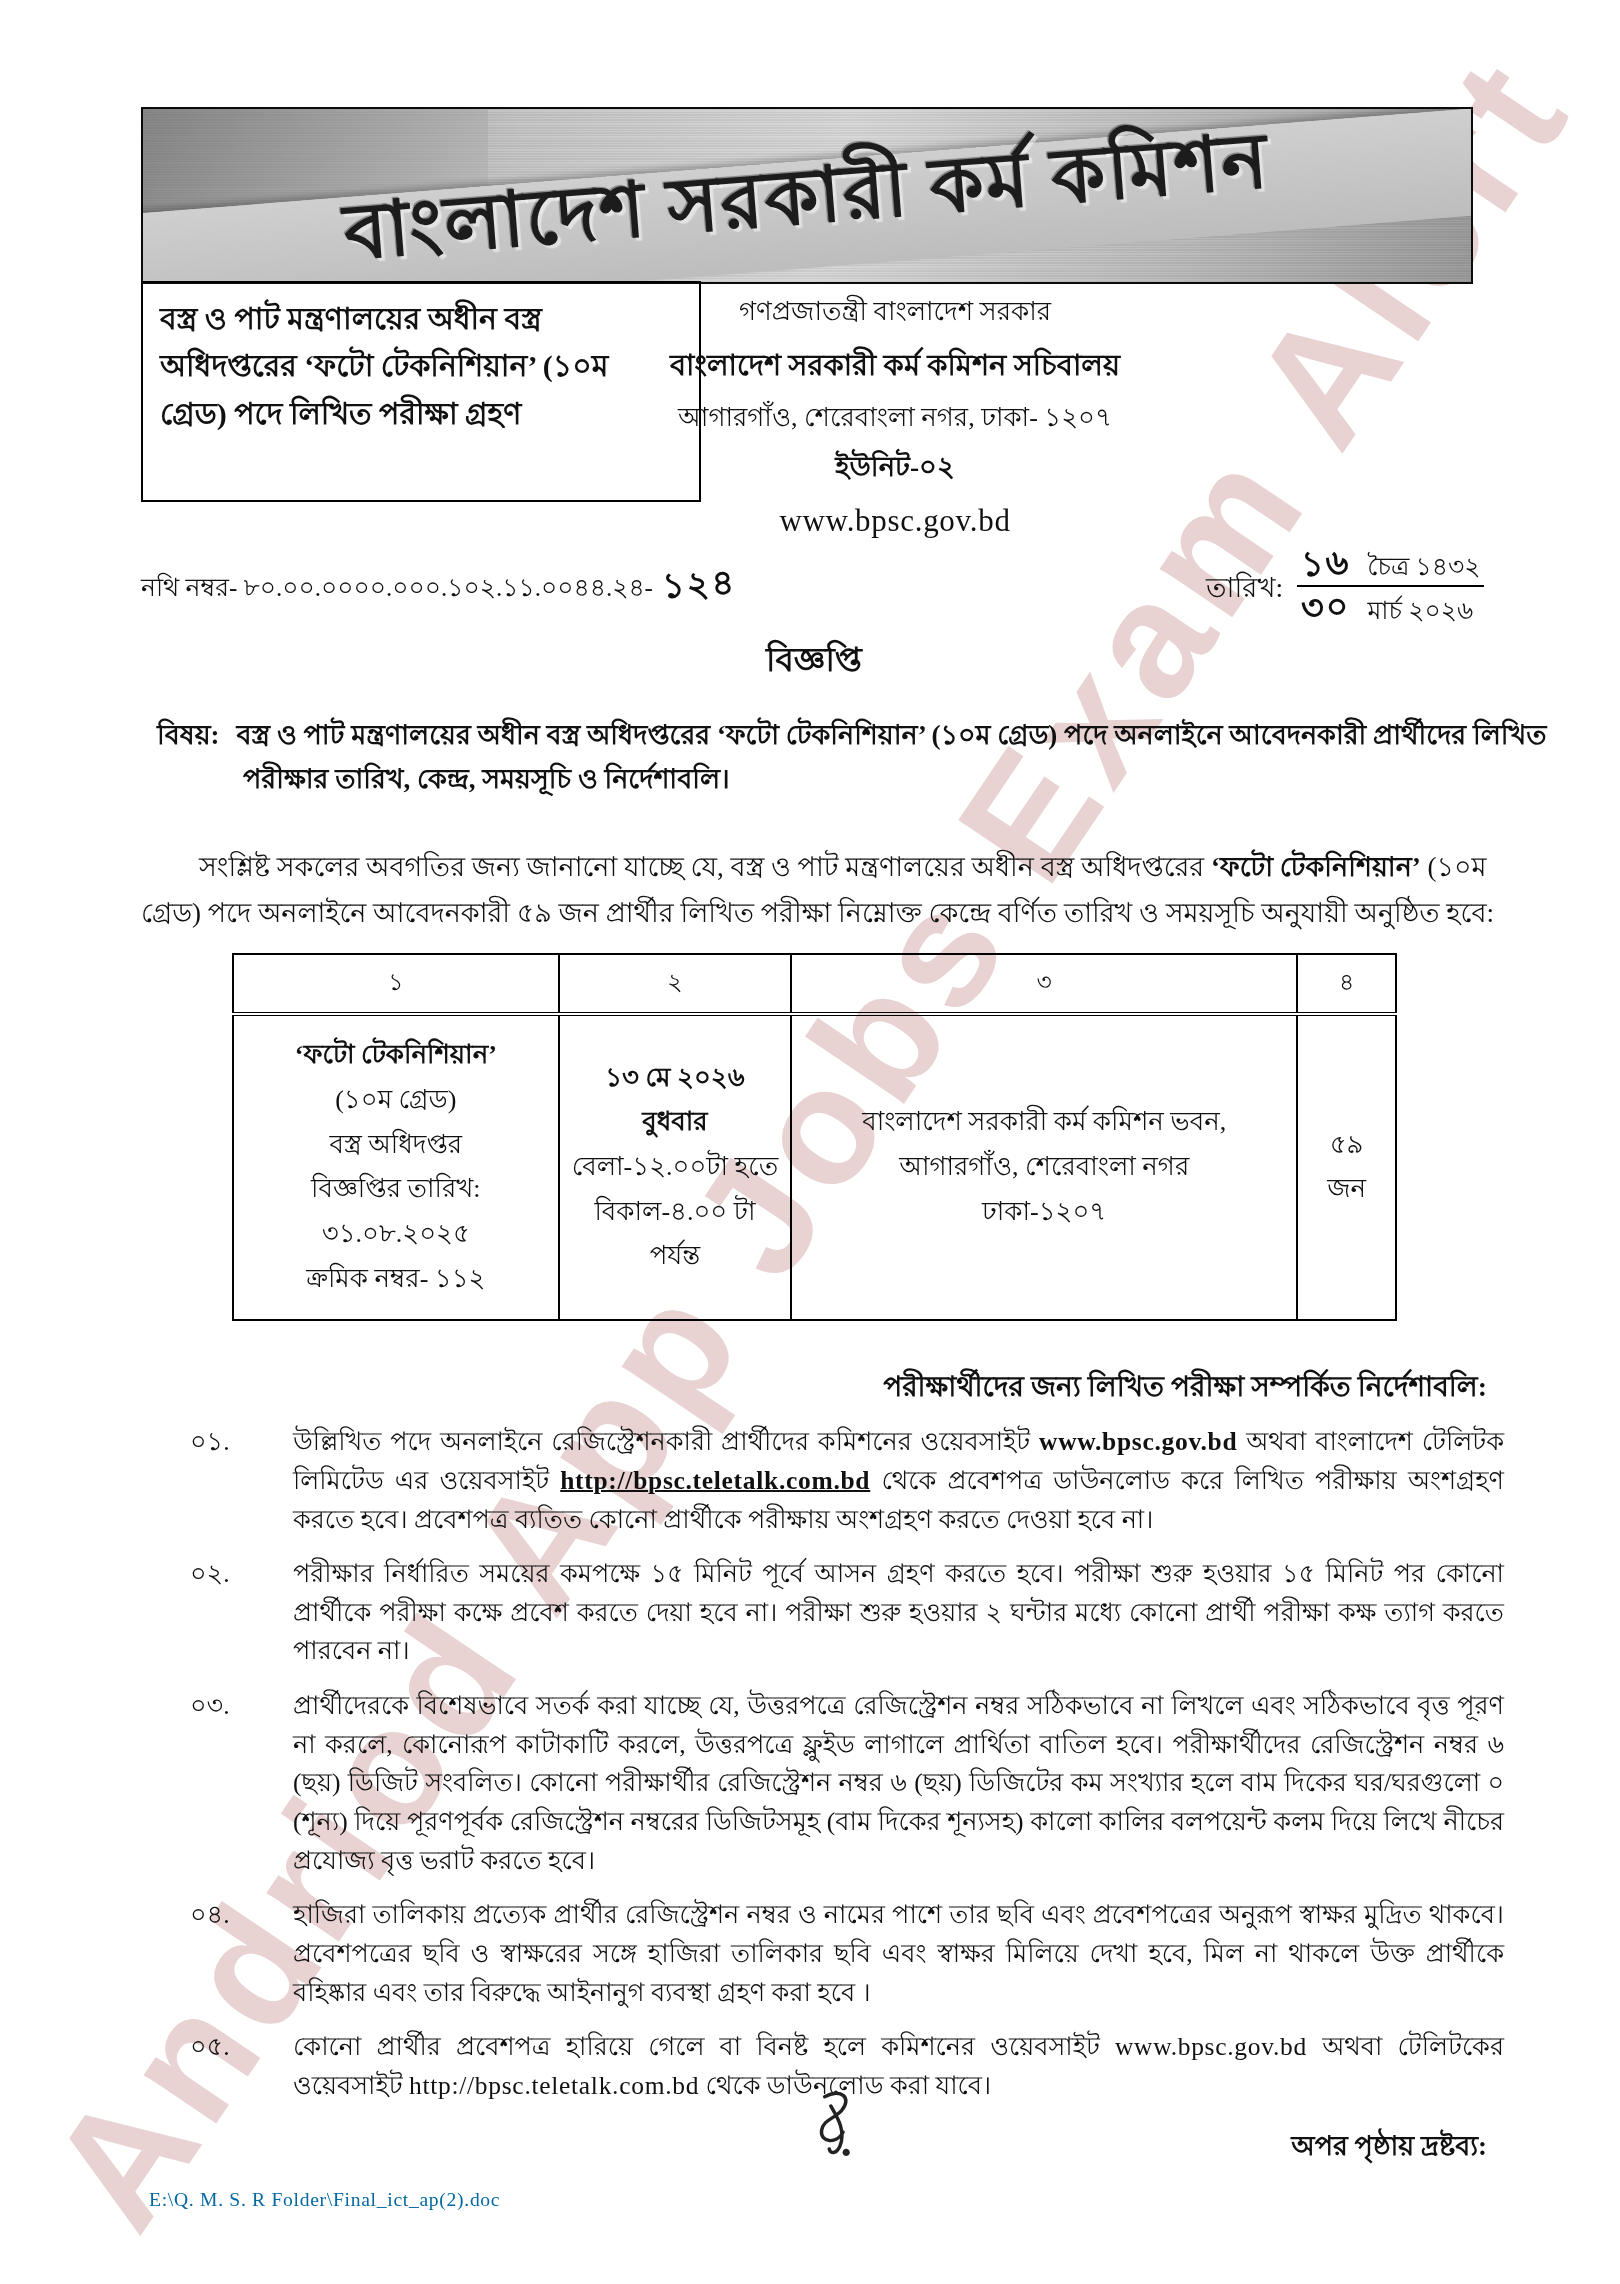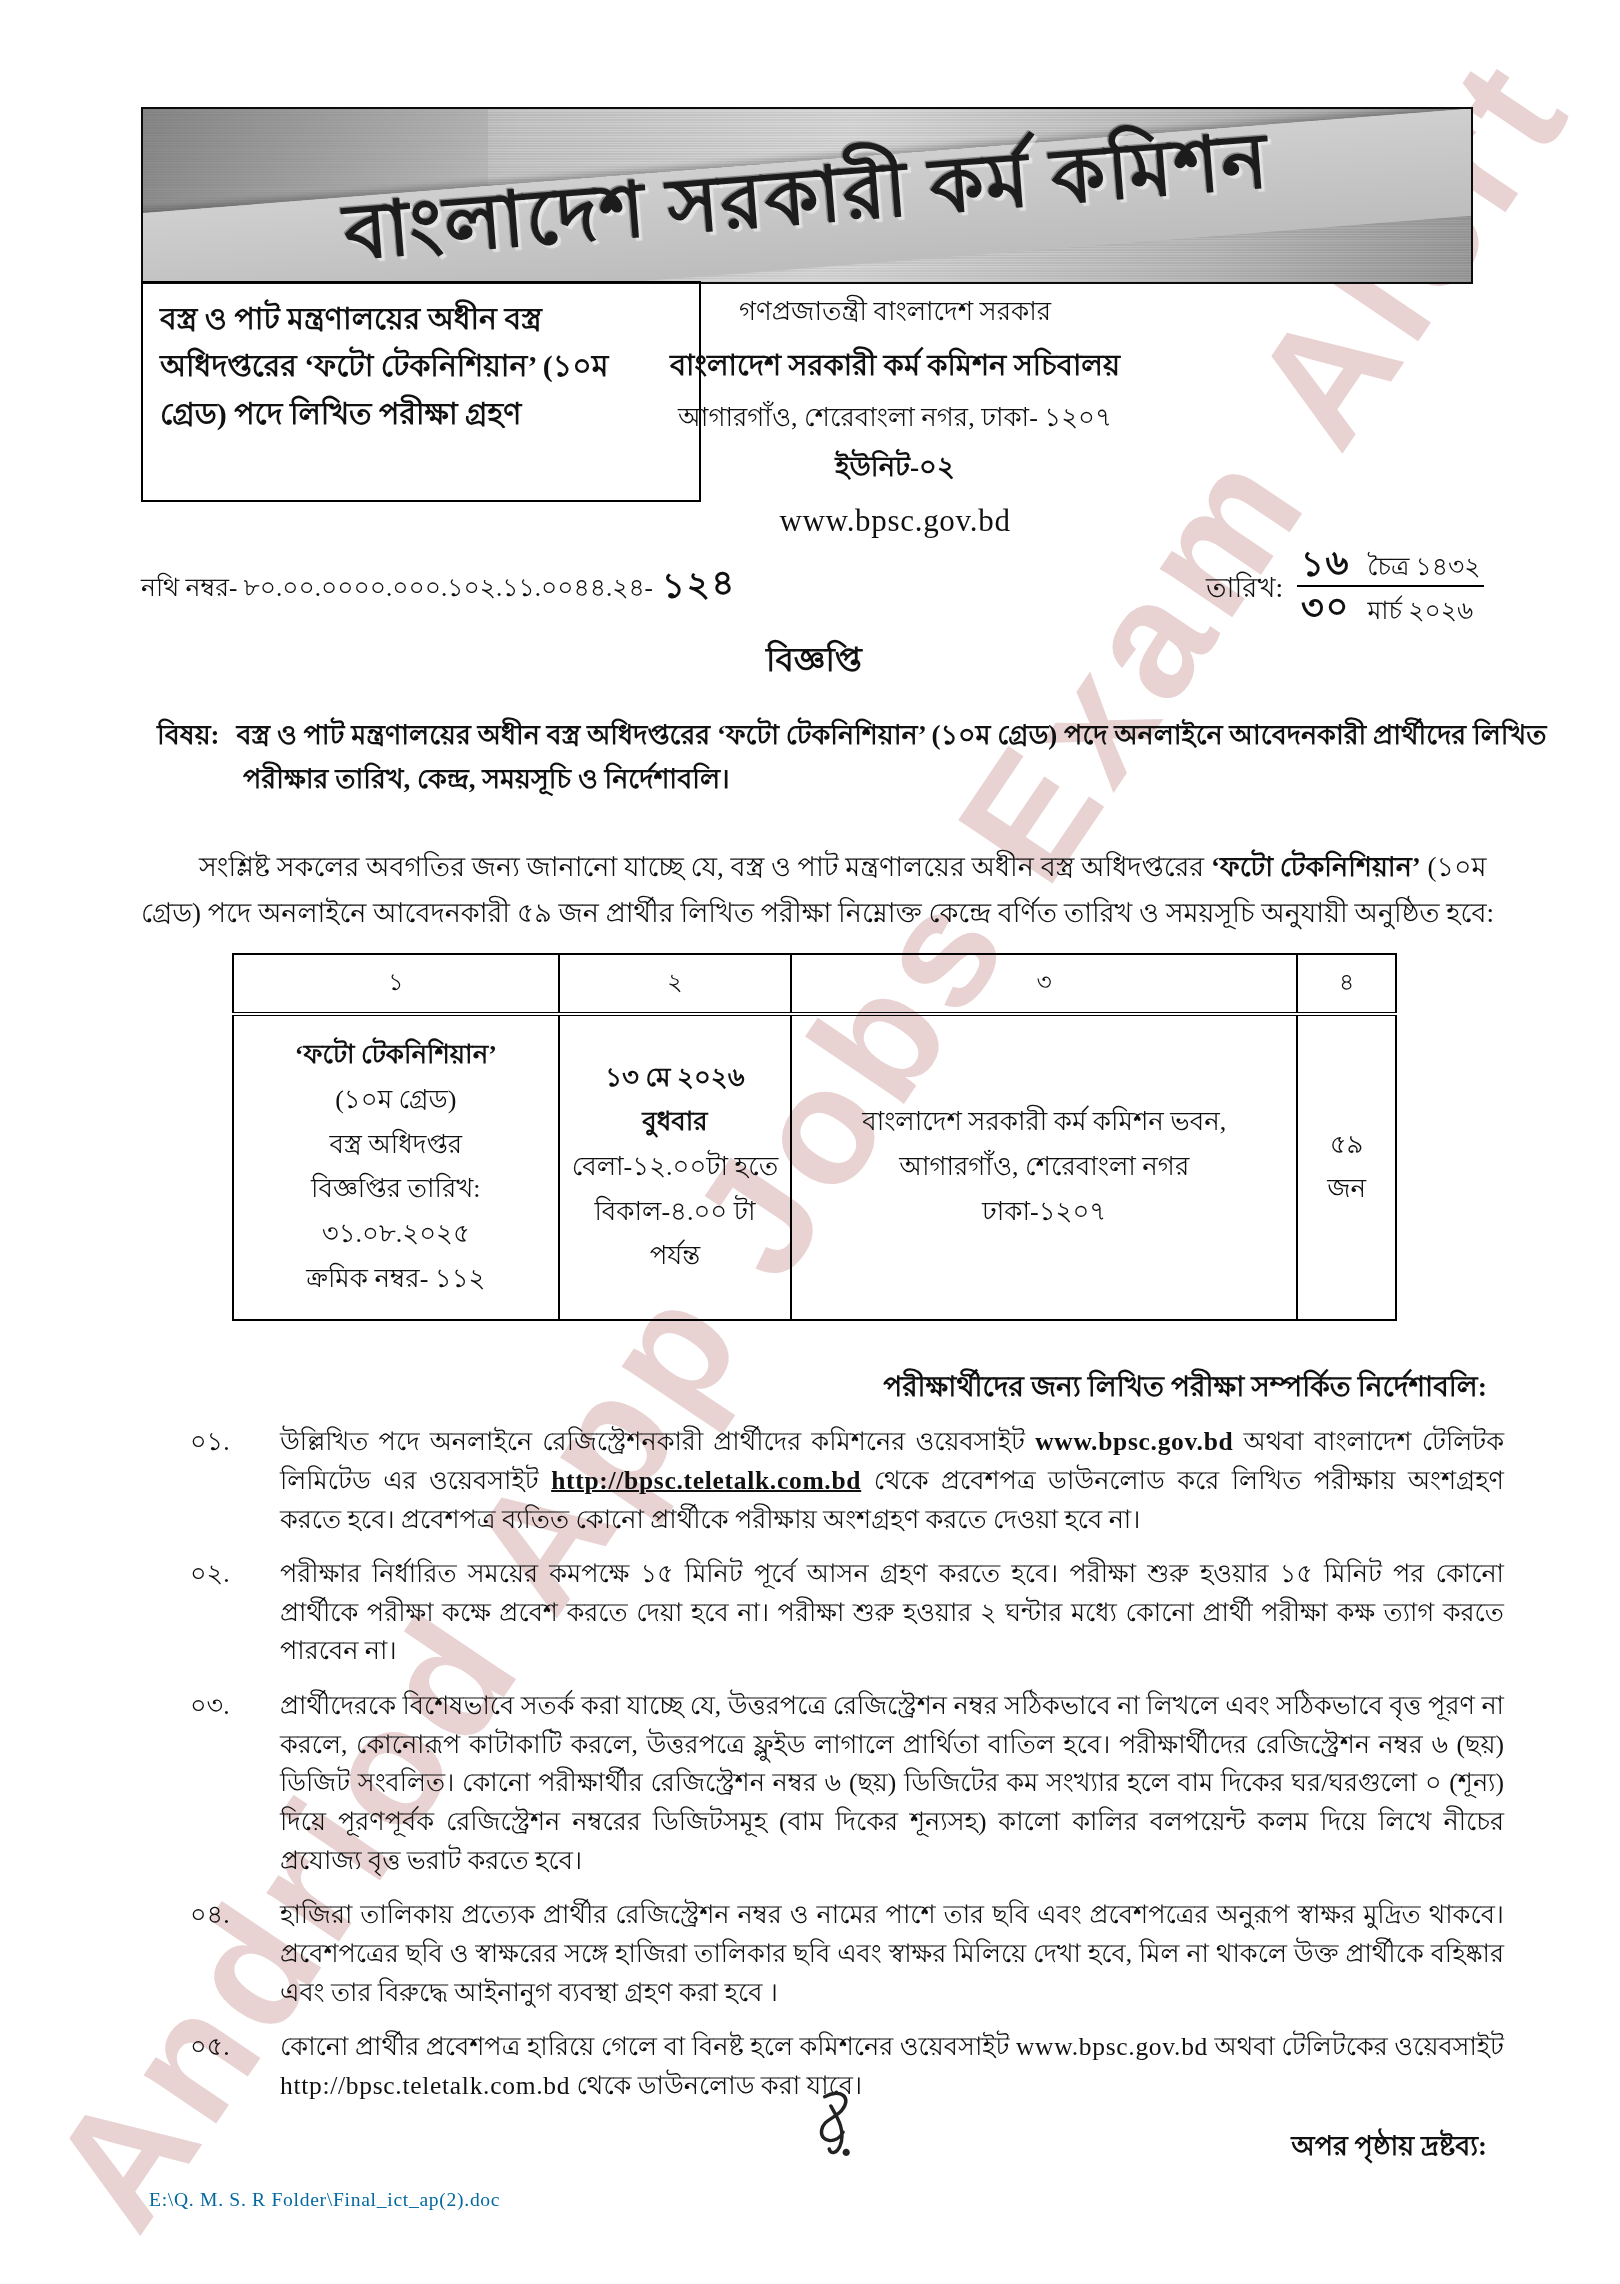--- a/index.html
+++ b/index.html
@@ -90,21 +90,21 @@
   td,th{padding:11.8px 9.1px;font-size:26px;vertical-align:middle;text-align:center;}
   th{font-weight:bold;line-height:1.5;}
   tr.numrow td{border-bottom:4.6px double #000;font-size:23.5px;padding:9.1px;}
   tr.datarow td{line-height:1.72;padding:17px 9.1px;}
   .cell-line{display:block;}
 
   
   .sechead{left:141px;top:1365px;width:1346px;text-align:right;font-size:28px;font-weight:bold;}
   .instructions{left:190px;top:1423px;width:1314px;}
   .inst-item{
-    display:grid;grid-template-columns:77px 1fr;column-gap:13px;
+    display:grid;grid-template-columns:77px 1fr;column-gap:26px;
     font-size:25.5px;line-height:1.52;margin-bottom:15.7px;text-align:justify;
   }
   .inst-num{text-align:left;}
   .url{font-family:"Liberation Serif","DejaVu Serif",serif;letter-spacing:0.7px;}
   .url.bold{font-weight:bold;}
   .url.underline{text-decoration:underline;text-decoration-thickness:2px;}
 
   
   .signature{left:801px;top:2086px;width:78px;height:73px;}
   .signature svg{width:100%;height:100%;}

